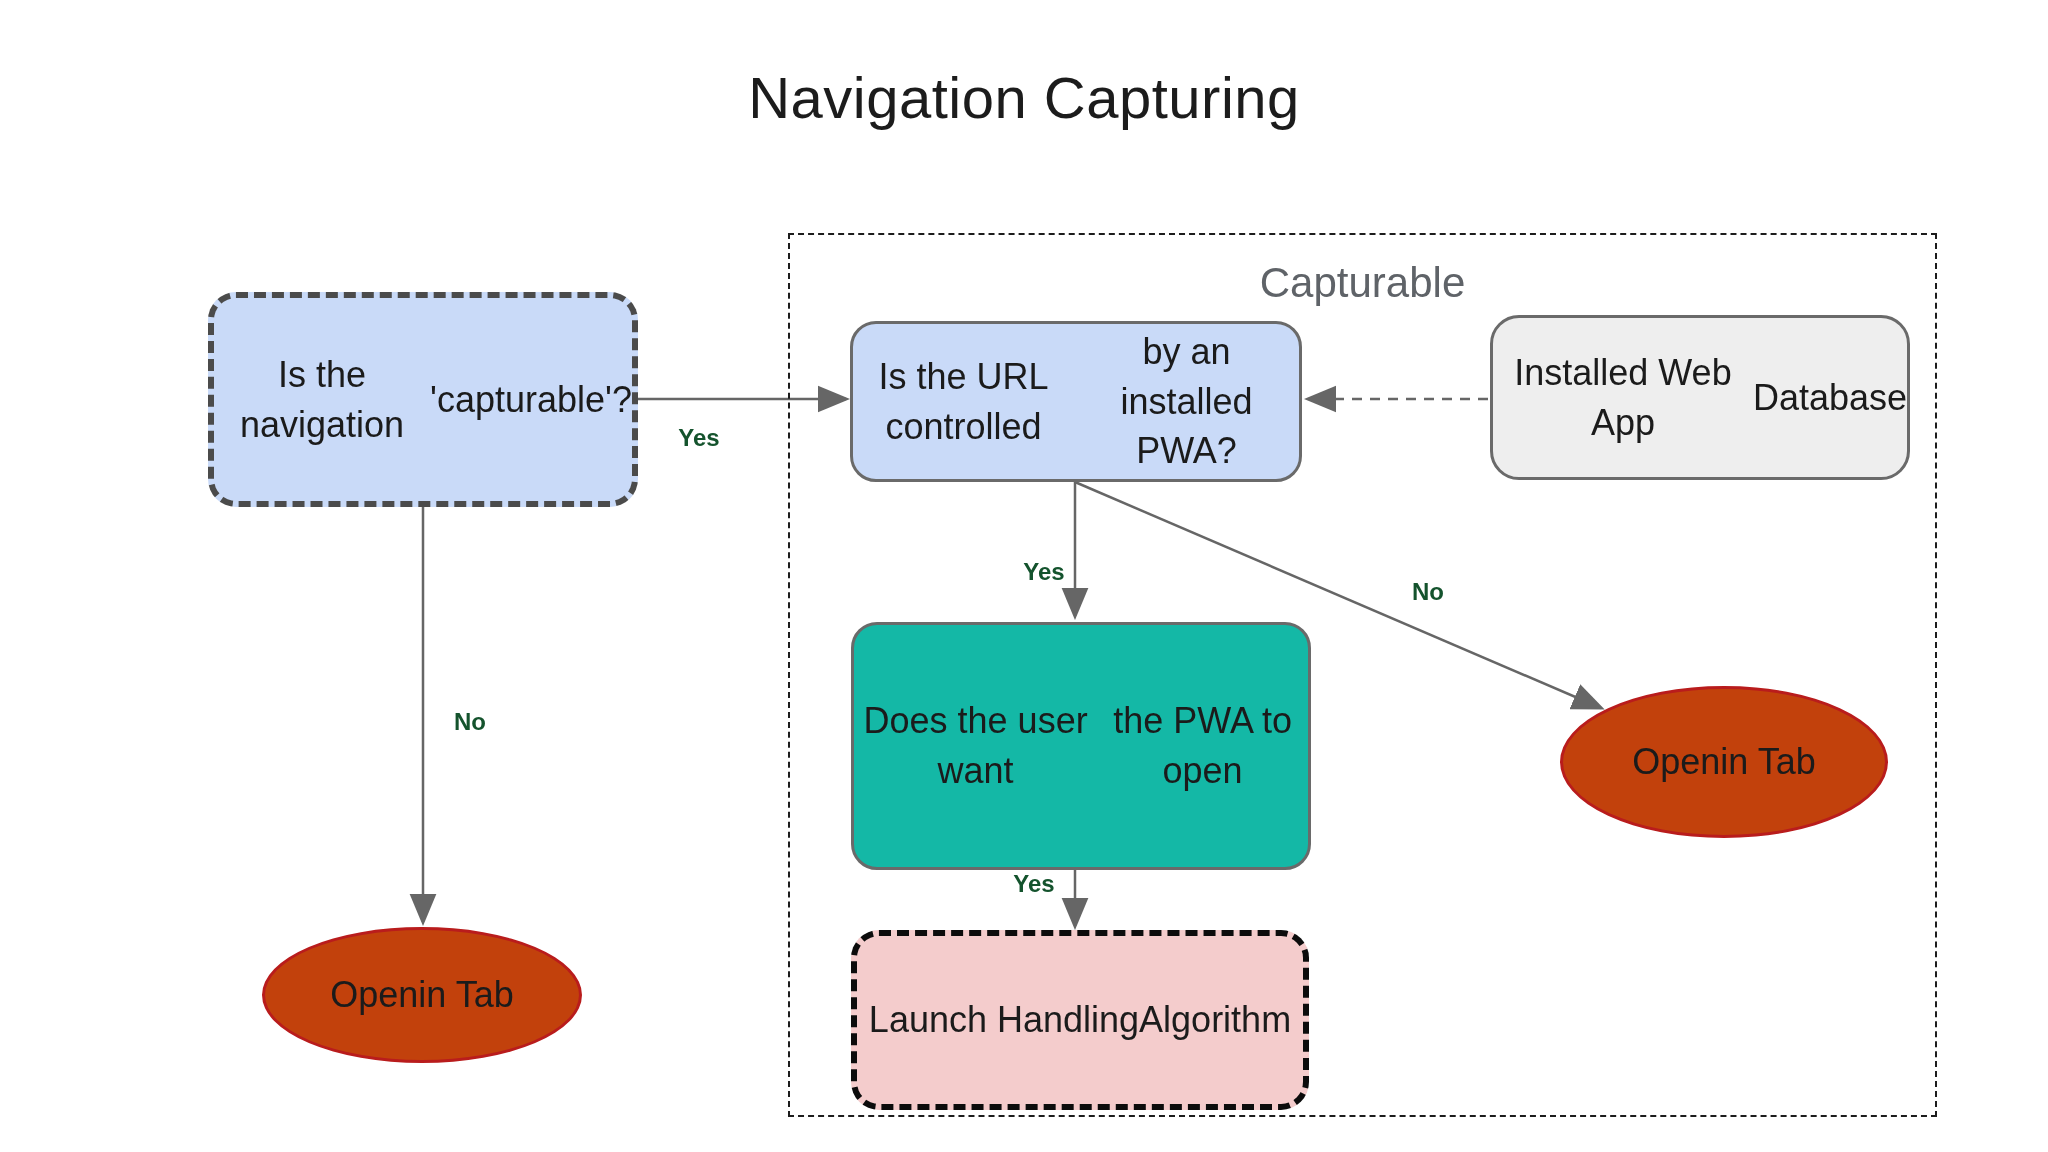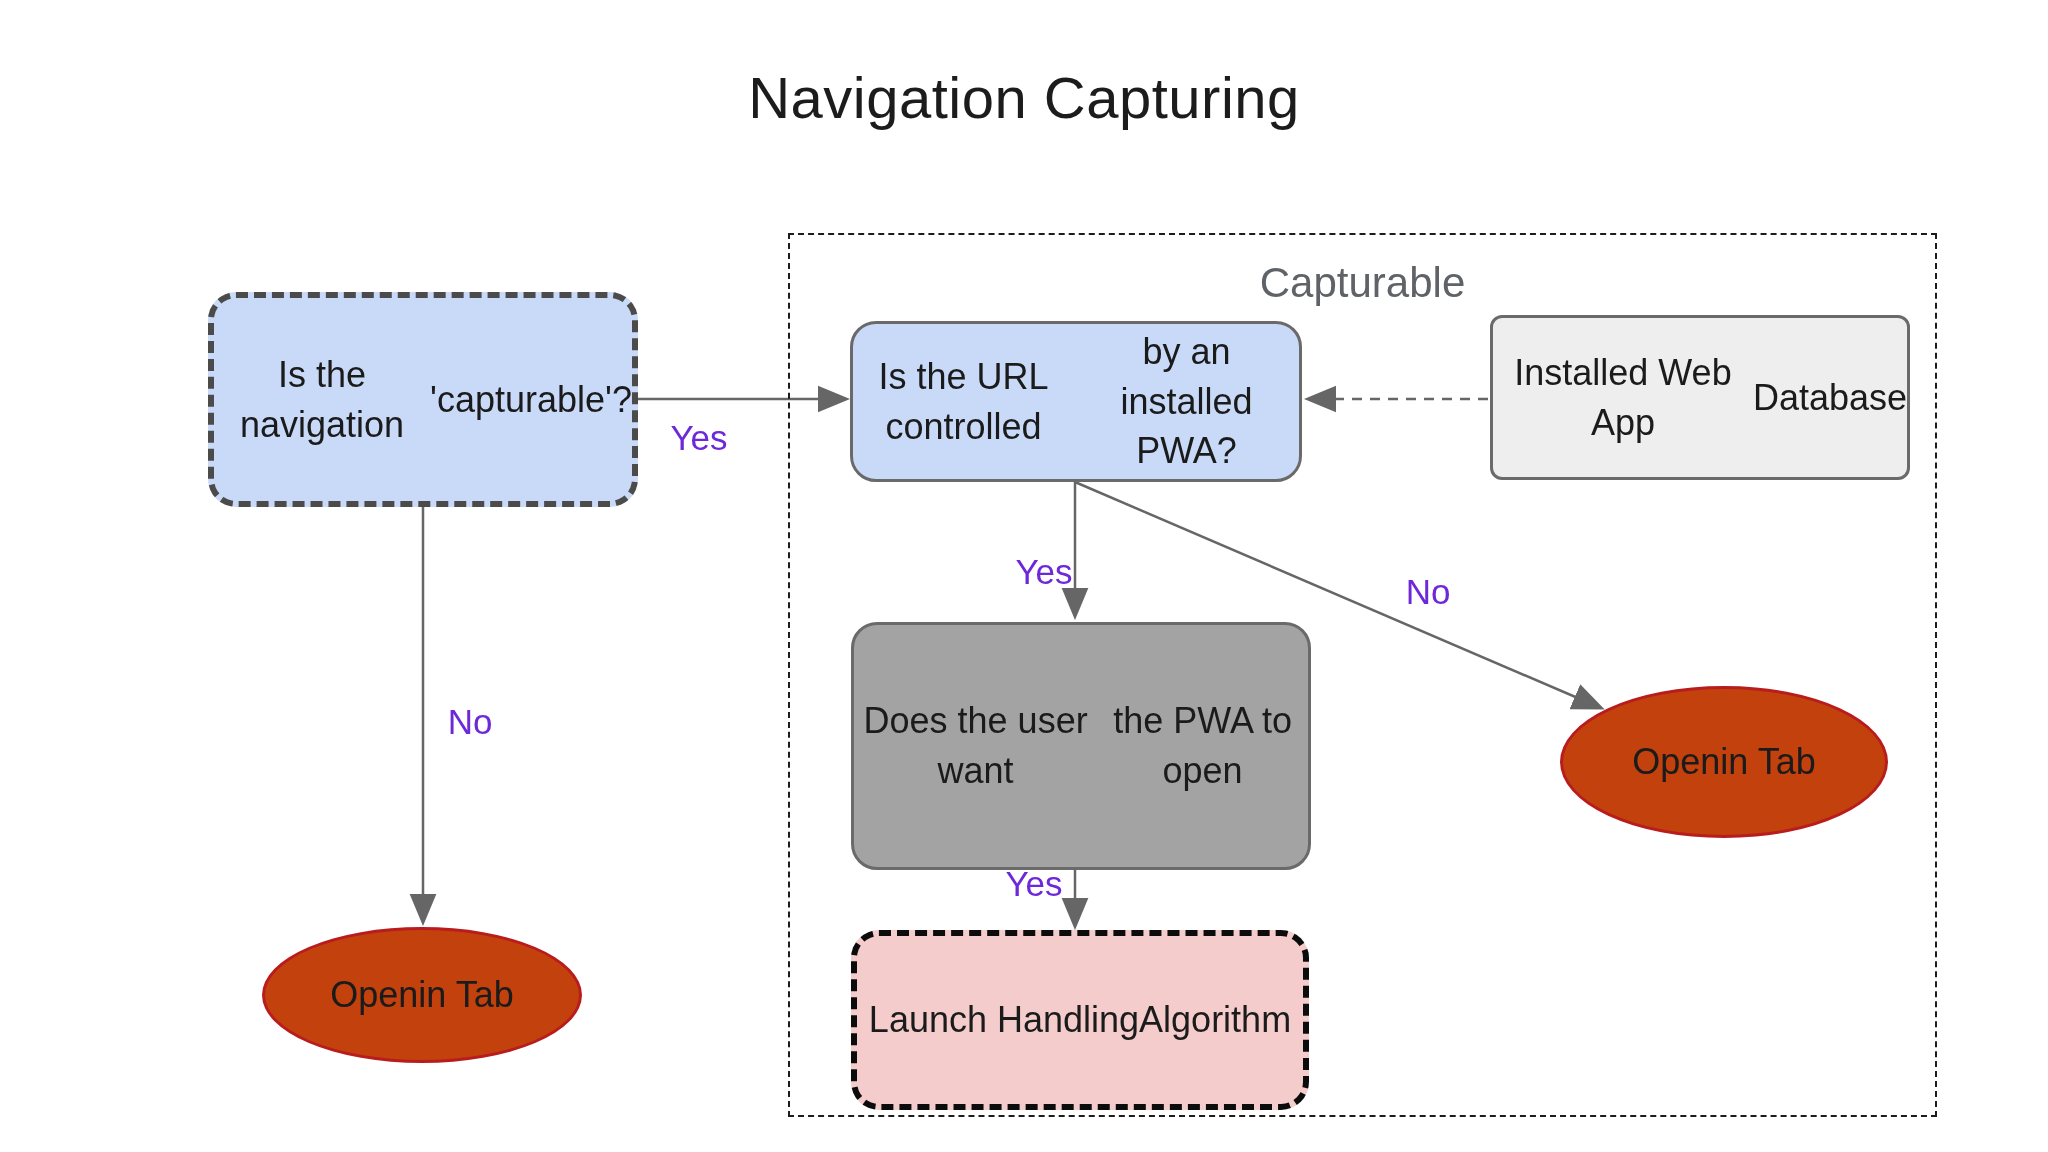--- a/index.html
+++ b/index.html
@@ -60,47 +60,48 @@
     left: 850px; top: 321px; width: 452px; height: 161px;
     background: #c9daf8;
     border: 3px solid #6a6a6a;
     border-radius: 26px;
     justify-content: space-between;
   }
   .node-database {
     left: 1490px; top: 315px; width: 420px; height: 165px;
     background: #eeeeee;
     border: 3px solid #6a6a6a;
-    border-radius: 12px;
+    border-radius: 29px;
   }
   .node-user-q {
     left: 851px; top: 622px; width: 460px; height: 248px;
-    background: #a3a3a3;
+    background: #14b8a6;
     border: 3px solid #6a6a6a;
     border-radius: 26px;
   }
   .node-launch {
     left: 851px; top: 930px; width: 458px; height: 180px;
     background: #f4cccc;
     border: 6px dashed #0c0c0c;
     border-radius: 28px;
   }
   .terminal {
     border-radius: 50%;
     background: #c2410c;
     border: 3px solid #b91c1c;
   }
   .terminal-left  { left: 262px;  top: 927px; width: 320px; height: 136px; }
   .terminal-right { left: 1560px; top: 686px; width: 328px; height: 152px; }
   .edge-label {
     position: absolute;
     transform: translate(-50%, -50%);
-    font-size: 35px;
-    color: #6d28d9;
+    font-size: 24px;
+    color: #14532d;
     white-space: nowrap;
+    font-weight: bold;
   }
   #connector-layer {
     position: absolute;
     left: 0; top: 0; width: 2048px; height: 1152px;
     pointer-events: none;
   }
 </style>
 </head>
 <body>
 

